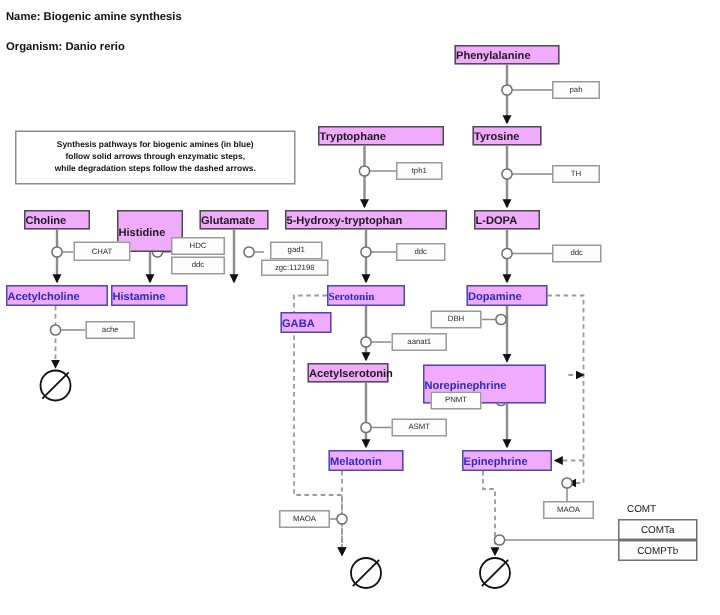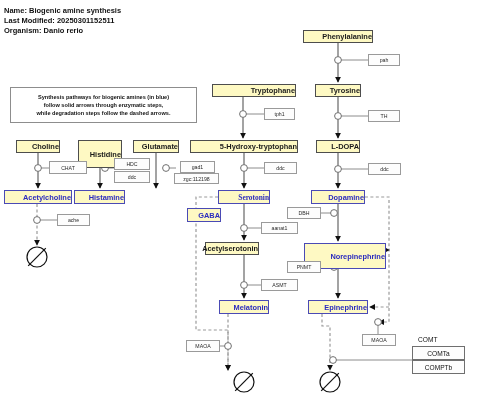--- a/index.html
+++ b/index.html
@@ -23,22 +23,22 @@
   .legend{
     position:absolute;border:1px solid #8d8d8d;background:#fff;
     box-sizing:border-box;text-align:center;
     display:flex;flex-direction:column;justify-content:center;align-items:center;
   }
   .legend span{display:block;font-size:5.6px;font-weight:bold;color:#111;line-height:8px;white-space:nowrap;}
 
   
   .node{
     position:absolute;box-sizing:border-box;
-    border:1px solid #4d4d4d;background:#fef9c3;
-    display:flex;align-items:center;justify-content:flex-end;
+    border:1px solid #4d4d4d;background:#f0abfc;
+    display:flex;align-items:center;justify-content:flex-start;
     font-size:7.4px;font-weight:bold;color:#1a1a1a;white-space:nowrap;
   }
   .node.amine{border:1.3px solid #4a4ab5;color:#2b2bbf;}
 
   
   .gene{
     position:absolute;box-sizing:border-box;
     border:1px solid #9a9a9a;background:#fdfdfd;
     display:flex;align-items:center;justify-content:center;
     font-size:5.2px;color:#2a2a2a;white-space:nowrap;
@@ -47,21 +47,20 @@
   .grouplabel{
     position:absolute;font-size:6.6px;color:#111;white-space:nowrap;text-align:center;
   }
 </style>
 </head>
 <body>
 
 <div id="canvas">
 
   <div class="hdr l1">Name: Biogenic amine synthesis</div>
-  <div class="hdr l2">Last Modified: 20250301152511</div>
   <div class="hdr l3">Organism: Danio rerio</div>
 
   <div class="legend" style="left:10px;top:87px;width:187px;height:36px;">
     <span>Synthesis pathways for biogenic amines (in blue)</span>
     <span>follow solid arrows through enzymatic steps,</span>
     <span>while degradation steps follow the dashed arrows.</span>
   </div>
 
   <svg class="edges" id="edge-layer" viewBox="0 0 480 410" xmlns="http://www.w3.org/2000/svg">
     <defs>
@@ -182,21 +181,21 @@
       </div>
       <div class="node" style="left: 315px; top: 84px; width: 46px; height: 13px;">
         <span>Tyrosine</span>
       </div>
       <div class="node" style="left: 316px; top: 140px; width: 44px; height: 13px;">
         <span>L-DOPA</span>
       </div>
       <div class="node amine" style="left: 311px; top: 190px; width: 54px; height: 14px;">
         <span>Dopamine</span>
       </div>
-      <div class="node amine" style="left: 304px; top: 243px; width: 82px; height: 26px;">
+      <div class="node amine" style="left: 282px; top: 243px; width: 82px; height: 26px;">
         <span>Norepinephrine</span>
       </div>
       <div class="node amine" style="left: 308px; top: 300px; width: 60px; height: 14px;">
         <span>Epinephrine</span>
       </div>
       <div class="gene" style="left: 49px; top: 161px; width: 38px; height: 13px;">
         <span>CHAT</span>
       </div>
       <div class="gene" style="left: 57px; top: 214px; width: 33px; height: 12px;">
         <span>ache</span>

